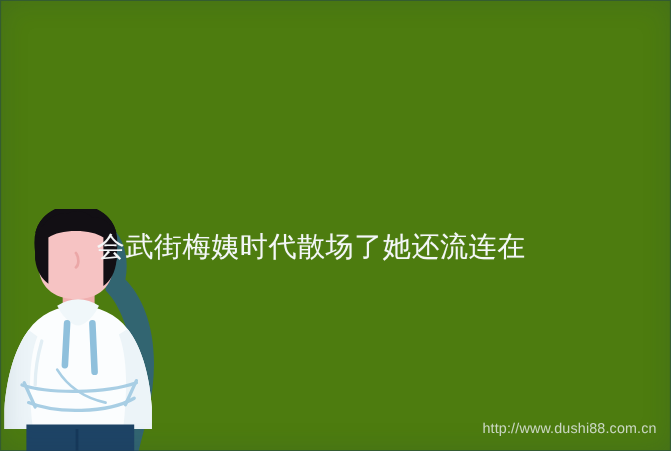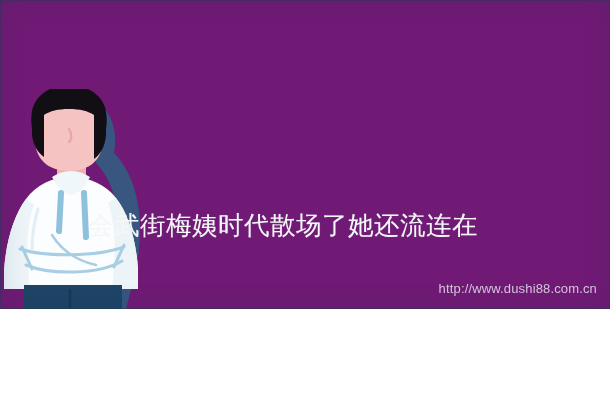--- a/index.html
+++ b/index.html
@@ -3,23 +3,23 @@
 <meta charset="utf-8">
 <style>
   html, body {
     margin: 0;
     padding: 0;
     background: #ffffff;
   }
   #banner {
     position: relative;
     width: 610px;
-    height: 309px;
+    height: 410px;
     overflow: hidden;
-    background: #701a75;
+    background: #4d7c0f;
     font-family: "Liberation Sans", "DejaVu Sans", sans-serif;
     box-sizing: border-box;
   }
   
   #edge-vignette {
     position: absolute;
     inset: 0;
     box-shadow: inset 0 0 0 1px rgba(28,62,85,0.45),
                 inset 0 0 26px rgba(26,58,80,0.18);
     pointer-events: none;

